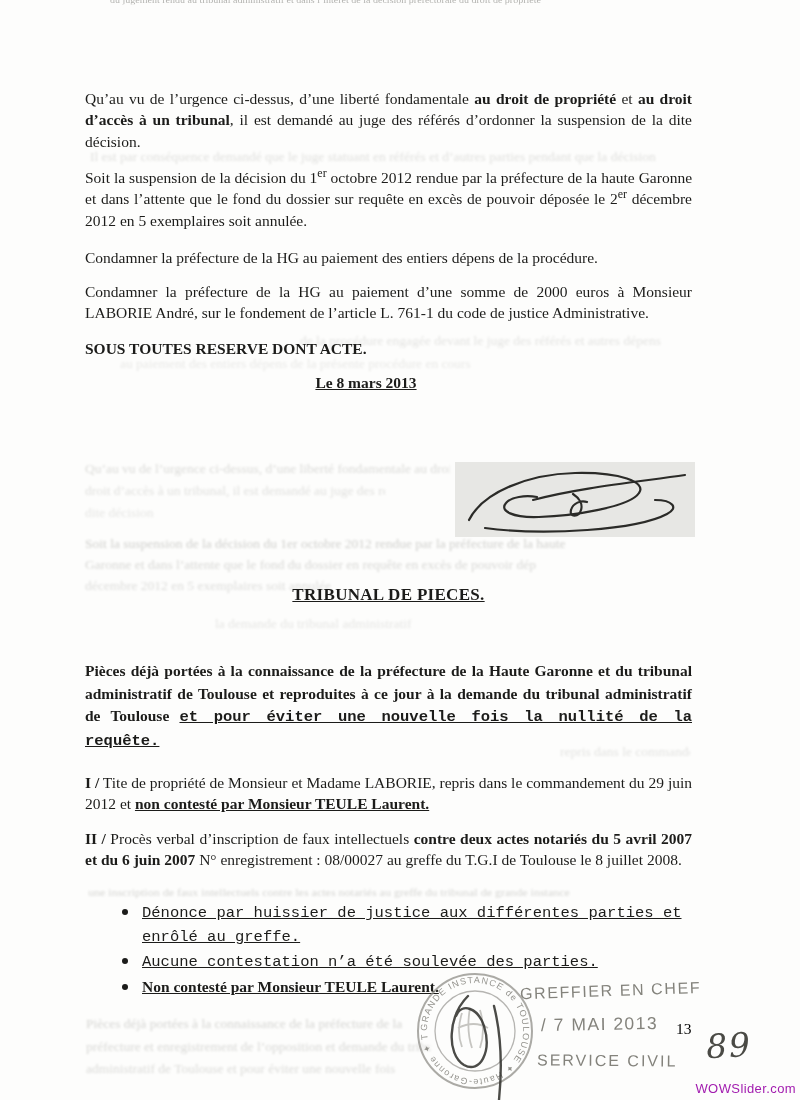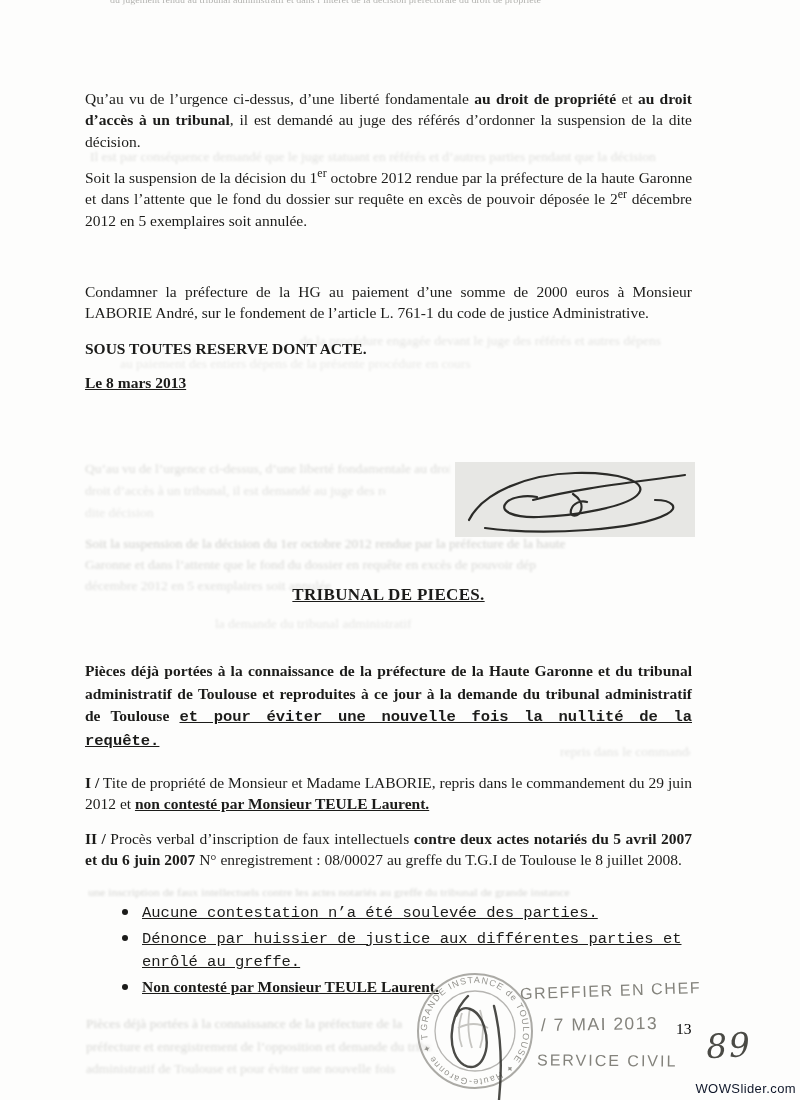--- a/index.html
+++ b/index.html
@@ -15,21 +15,21 @@
   }
   .para{
     position:absolute;left:85px;width:607px;
     font-size:15.5px;line-height:21.4px;text-align:justify;
     margin:0;
   }
   .b{font-weight:bold;}
   .u{text-decoration:underline;font-family:Liberation Mono, monospace;}
   .bu{font-weight:bold;text-decoration:underline;}
   sup{font-size:12px;line-height:0;vertical-align:super;}
-  .right{text-align:left;}
+  .right{text-align:center;}
   .center-head{
     position:absolute;left:85px;width:607px;margin:0;
     text-align:center;font-size:17px;font-weight:bold;
     letter-spacing:0.3px;
   }
   .center-head span{text-decoration:underline;}
   
   .bullets{position:absolute;left:118px;top:901px;width:580px;margin:0;padding:0;list-style:none;}
   .bullets li{position:relative;padding-left:24px;margin:0 0 2px 0;font-size:15.5px;line-height:21.5px;}
   .bullets li .dot{
@@ -52,21 +52,21 @@
   .seal{position:absolute;left:410px;top:968px;width:130px;height:132px;}
   .page-num{position:absolute;left:676px;top:1020px;font-size:15.5px;color:#000000;}
   .folio{
     position:absolute;left:706px;top:1026px;
     font-family:"DejaVu Serif", serif;font-style:italic;
     font-size:33px;color:#4a4a45;transform:rotate(-3deg);letter-spacing:2px;
   }
   .watermark{
     position:absolute;right:4px;bottom:4px;
     font-family:"Liberation Sans", sans-serif;font-size:13px;
-    color:#0f172a;letter-spacing:0.4px;
+    color:#a21caf;letter-spacing:0.4px;
   }
   
   .bleed{
     position:absolute;overflow:hidden;white-space:nowrap;
     color:#76766f;filter:blur(1.1px);font-size:13.5px;
     transform:scaleY(.92);pointer-events:none;
   }
 </style>
 </head>
 <body>
@@ -87,20 +87,21 @@
   <div class="bleed" style="left:560px;top:744px;width:130px;opacity:.2;">repris dans le commandement</div>
   <div class="bleed" style="left:88px;top:885px;width:645px;font-size:12px;opacity:.3;">une inscription de faux intellectuels contre les actes notariés au greffe du tribunal de grande instance</div>
   <div class="bleed" style="left:86px;top:1016px;width:345px;opacity:.3;">Pièces déjà portées à la connaissance de la préfecture de la</div>
   <div class="bleed" style="left:86px;top:1039px;width:345px;opacity:.28;">préfecture et enregistrement de l’opposition et demande du tribunal</div>
   <div class="bleed" style="left:86px;top:1061px;width:345px;opacity:.26;">administratif de Toulouse et pour éviter une nouvelle fois</div>
 
   <p class="para" style="top:88px"><span>Qu’au vu de l’urgence ci-dessus, d’une liberté fondamentale </span><span class="b">au droit de propriété</span><span> et </span><span class="b">au droit d’accès à un tribunal</span><span>, il est demandé au juge des référés d’ordonner la suspension de la dite décision.</span></p>
 
   <p class="para" style="top:167px"><span>Soit la suspension de la décision du 1</span><sup>er</sup><span> octobre 2012 rendue par la préfecture de la haute Garonne et dans l’attente que le fond du dossier sur requête en excès de pouvoir déposée le 2</span><sup>er</sup><span> décembre 2012 en 5 exemplaires soit annulée.</span></p>
 
+  <p class="para" style="top:247px"><span>Condamner la préfecture de la HG au paiement des entiers dépens de la procédure.</span></p>
 
   <p class="para" style="top:281px"><span>Condamner la préfecture de la HG au paiement d’une somme de 2000 euros à Monsieur LABORIE André, sur le fondement de l’article L. 761-1 du code de justice Administrative.</span></p>
 
   <p class="para b" style="top:338px"><span>SOUS TOUTES RESERVE DONT ACTE.</span></p>
 
   <p class="para right" style="top:372px;padding-right:45px;width:562px;"><span class="bu">Le 8 mars 2013</span></p>
 
 
   <div class="sig-box">
     <svg width="240" height="75" viewBox="0 0 240 75">
@@ -115,22 +116,22 @@
 
   <h2 class="center-head" style="top:585px"><span>TRIBUNAL DE PIECES.</span></h2>
 
   <p class="para b" style="top:660px;line-height:22.5px;"><span>Pièces déjà portées à la connaissance de la préfecture de la Haute Garonne et du tribunal administratif de Toulouse et reproduites à ce jour à la demande du tribunal administratif de Toulouse </span><span class="u">et pour éviter une nouvelle fois la nullité de la requête.</span></p>
 
   <p class="para" style="top:772px"><span class="b">I /</span><span> Tite de propriété de Monsieur et Madame LABORIE, repris dans le commandement du 29 juin 2012 et </span><span class="bu">non contesté par Monsieur TEULE Laurent.</span></p>
 
   <p class="para" style="top:828px"><span class="b">II /</span><span> Procès verbal d’inscription de faux intellectuels </span><span class="b">contre deux actes notariés du 5 avril 2007 et du 6 juin 2007</span><span> N° enregistrement : 08/00027 au greffe du T.G.I de Toulouse le 8 juillet 2008.</span></p>
 
   <ul class="bullets">
+    <li><span class="dot"></span><span class="u">Dénonce par huissier de justice aux différentes parties et enrôlé au greffe.</span></li>
     <li><span class="dot"></span><span class="u">Aucune contestation n’a été soulevée des parties.</span></li>
-    <li><span class="dot"></span><span class="u">Dénonce par huissier de justice aux différentes parties et enrôlé au greffe.</span></li>
     <li><span class="dot"></span><span class="bu">Non contesté par Monsieur TEULE Laurent.</span></li>
   </ul>
 
   <div class="seal">
     <svg xmlns="http://www.w3.org/2000/svg" xmlns:xlink="http://www.w3.org/1999/xlink" width="130" height="132" viewBox="0 0 130 132">
       <circle cx="65" cy="63" r="57" fill="none" stroke="#8f8e88" stroke-width="2" opacity="0.75"></circle>
       <circle cx="65" cy="63" r="40" fill="none" stroke="#8f8e88" stroke-width="1.3" opacity="0.65"></circle>
       <defs>
         <path id="ringpath" d="M 17,63 A 48,48 0 1 1 113,63 A 48,48 0 1 1 17,63" fill="none"></path>
       </defs>

